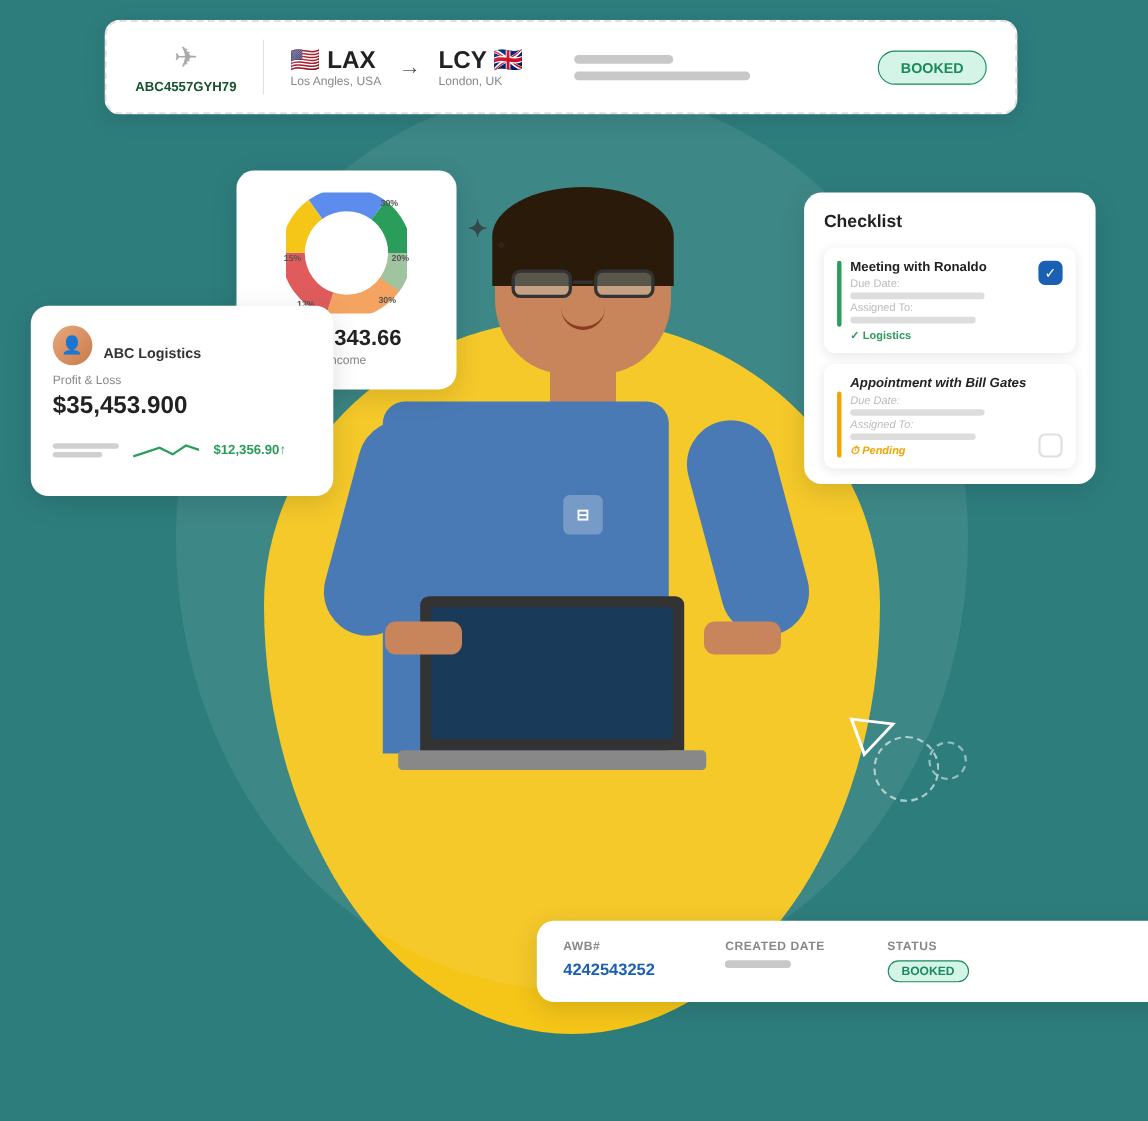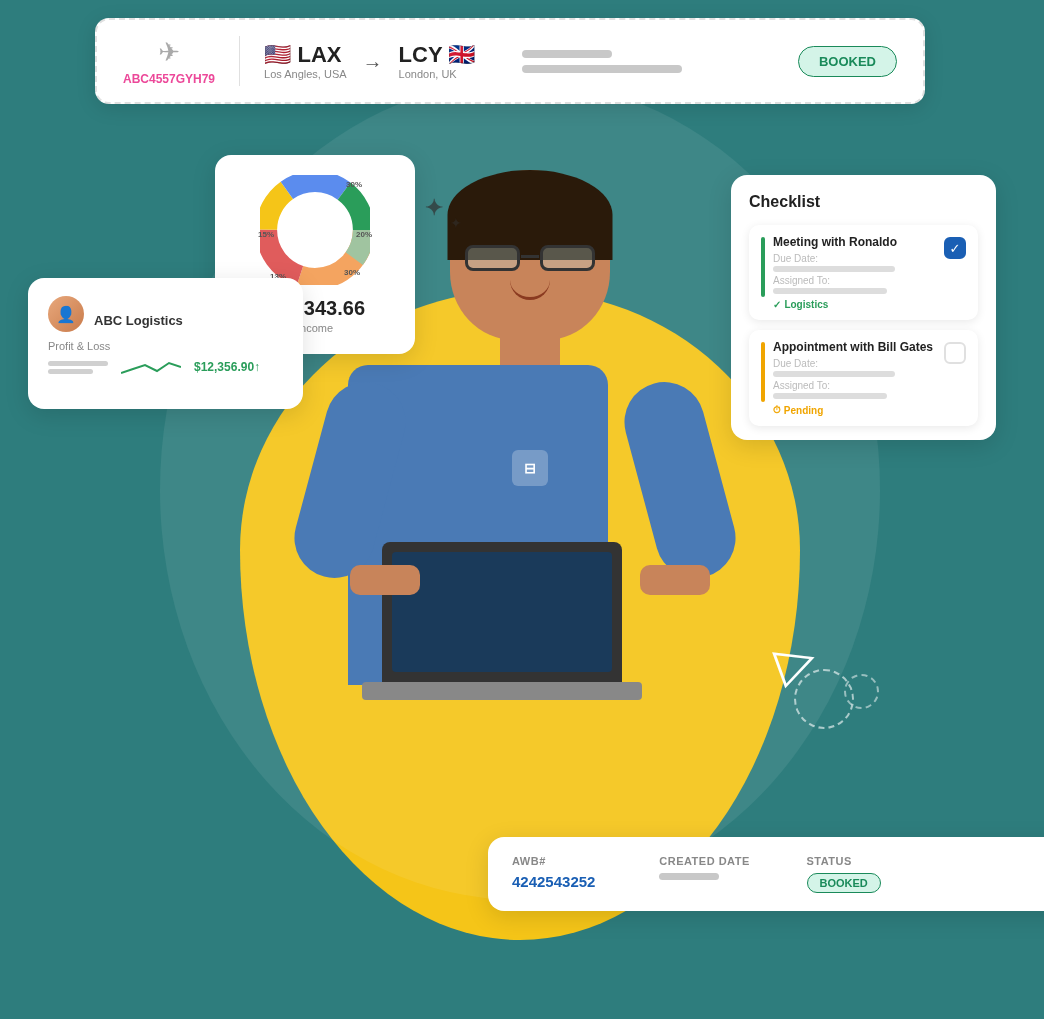--- a/index.html
+++ b/index.html
@@ -65,21 +65,21 @@
 <div style="position:absolute;bottom:290px;right:190px;width:60px;height:60px;border:2.5px dashed rgba(255,255,255,0.6);border-radius:50%;z-index:7;"></div>
 <div style="position:absolute;bottom:310px;right:165px;width:35px;height:35px;border:2px dashed rgba(255,255,255,0.5);border-radius:50%;z-index:7;"></div>
 
 <div style="position:absolute;top:195px;left:425px;color:rgba(50,50,50,0.7);font-size:22px;z-index:9;font-weight:900;">✦</div>
 <div style="position:absolute;top:215px;left:450px;color:rgba(50,50,50,0.5);font-size:14px;z-index:9;">✦</div>
 
 <div style="position:absolute;top:18px;left:95px;width:830px;background:white;border-radius:14px;padding:16px 26px;z-index:10;box-shadow:0 4px 20px rgba(0,0,0,0.12);border:2px dashed #e0e0e0;display:flex;align-items:center;gap:16px;">
 
   <div style="display:flex;flex-direction:column;align-items:center;">
     <span style="font-size:26px;color:#aaa;">✈</span>
-    <span style="color:#ec4899;font-weight:700;font-size:12px;margin-top:4px;">ABC4557GYH79</span>
+    <span style="color:#14532d;font-weight:700;font-size:12px;margin-top:4px;">ABC4557GYH79</span>
   </div>
 
   <div style="width:1px;height:50px;background:#e0e0e0;margin:0 8px;"></div>
 
   <div style="display:flex;align-items:center;gap:16px;">
     <div>
       <div style="display:flex;align-items:center;gap:6px;font-size:22px;font-weight:800;color:#222;">
         <span>🇺🇸</span>
         <span>LAX</span>
       </div>
@@ -131,20 +131,21 @@
 </div>
 
 <div style="position:absolute;top:278px;left:28px;width:275px;background:white;border-radius:16px;padding:18px 20px;z-index:10;box-shadow:0 6px 24px rgba(0,0,0,0.13);">
 
   <div style="display:flex;align-items:center;gap:10px;margin-bottom:6px;">
     <div style="width:36px;height:36px;border-radius:50%;background:linear-gradient(135deg,#e8a87c,#c97b4b);display:flex;align-items:center;justify-content:center;color:white;font-size:16px;flex-shrink:0;">👤</div>
     <span style="font-weight:600;font-size:13px;color:#333;margin-top:12px;">ABC Logistics</span>
   </div>
 
   <div style="font-size:11px;color:#888;margin:8px 0 3px;">Profit &amp; Loss</div>
+  <div style="font-size:22px;font-weight:800;color:#222;margin-bottom:16px;">$35,453.900</div>
 
   <div style="display:flex;align-items:center;gap:13px;margin-bottom:12px;">
     <div style="display:flex;flex-direction:column;gap:3px;">
       <div style="height:5px;border-radius:3px;background:#d0d0d0;width:60px;"></div>
       <div style="height:5px;border-radius:3px;background:#d0d0d0;width:45px;"></div>
     </div>
 
     <svg width="60" height="24">
       <polyline points="0,18 12,14 24,10 36,16 48,8 60,12" fill="none" stroke="#2a9d5a" stroke-width="2"></polyline>
     </svg>
@@ -167,21 +168,21 @@
       <div style="font-size:10px;color:#bbb;margin-bottom:2px;">Assigned To:</div>
       <div style="height:6px;border-radius:3px;background:#ddd;width:70%;"></div>
       <div style="font-size:10px;font-weight:600;color:#2a9d5a;margin-top:5px;display:flex;align-items:center;gap:3px;">
         <span>✓</span>
         <span>Logistics</span>
       </div>
     </div>
     <div style="width:22px;height:22px;border-radius:6px;background:#1a5fb4;border:2px solid #1a5fb4;display:flex;align-items:center;justify-content:center;color:white;font-size:13px;flex-shrink:0;margin-top:2px;">✓</div>
   </div>
 
-  <div style="background:white;border-radius:10px;padding:10px 12px;box-shadow:0 2px 10px rgba(0,0,0,0.09);display:flex;align-items:flex-start;gap:8px;">
+  <div style="background:white;border-radius:10px;padding:10px 12px;box-shadow:0 2px 10px rgba(0,0,0,0.09);display:flex;align-items:flex-end;gap:8px;font-style:italic;">
     <div style="width:4px;height:60px;border-radius:2px;background:#f0a500;flex-shrink:0;margin-top:2px;"></div>
     <div style="flex:1;">
       <div style="font-size:12px;font-weight:700;color:#222;margin-bottom:4px;">Appointment with Bill Gates</div>
       <div style="font-size:10px;color:#bbb;margin-bottom:2px;">Due Date:</div>
       <div style="height:6px;border-radius:3px;background:#ddd;width:75%;margin-bottom:3px;"></div>
       <div style="font-size:10px;color:#bbb;margin-bottom:2px;">Assigned To:</div>
       <div style="height:6px;border-radius:3px;background:#ddd;width:70%;"></div>
       <div style="font-size:10px;font-weight:600;color:#f0a500;margin-top:5px;display:flex;align-items:center;gap:3px;">
         <span>⏱</span>
         <span>Pending</span>

